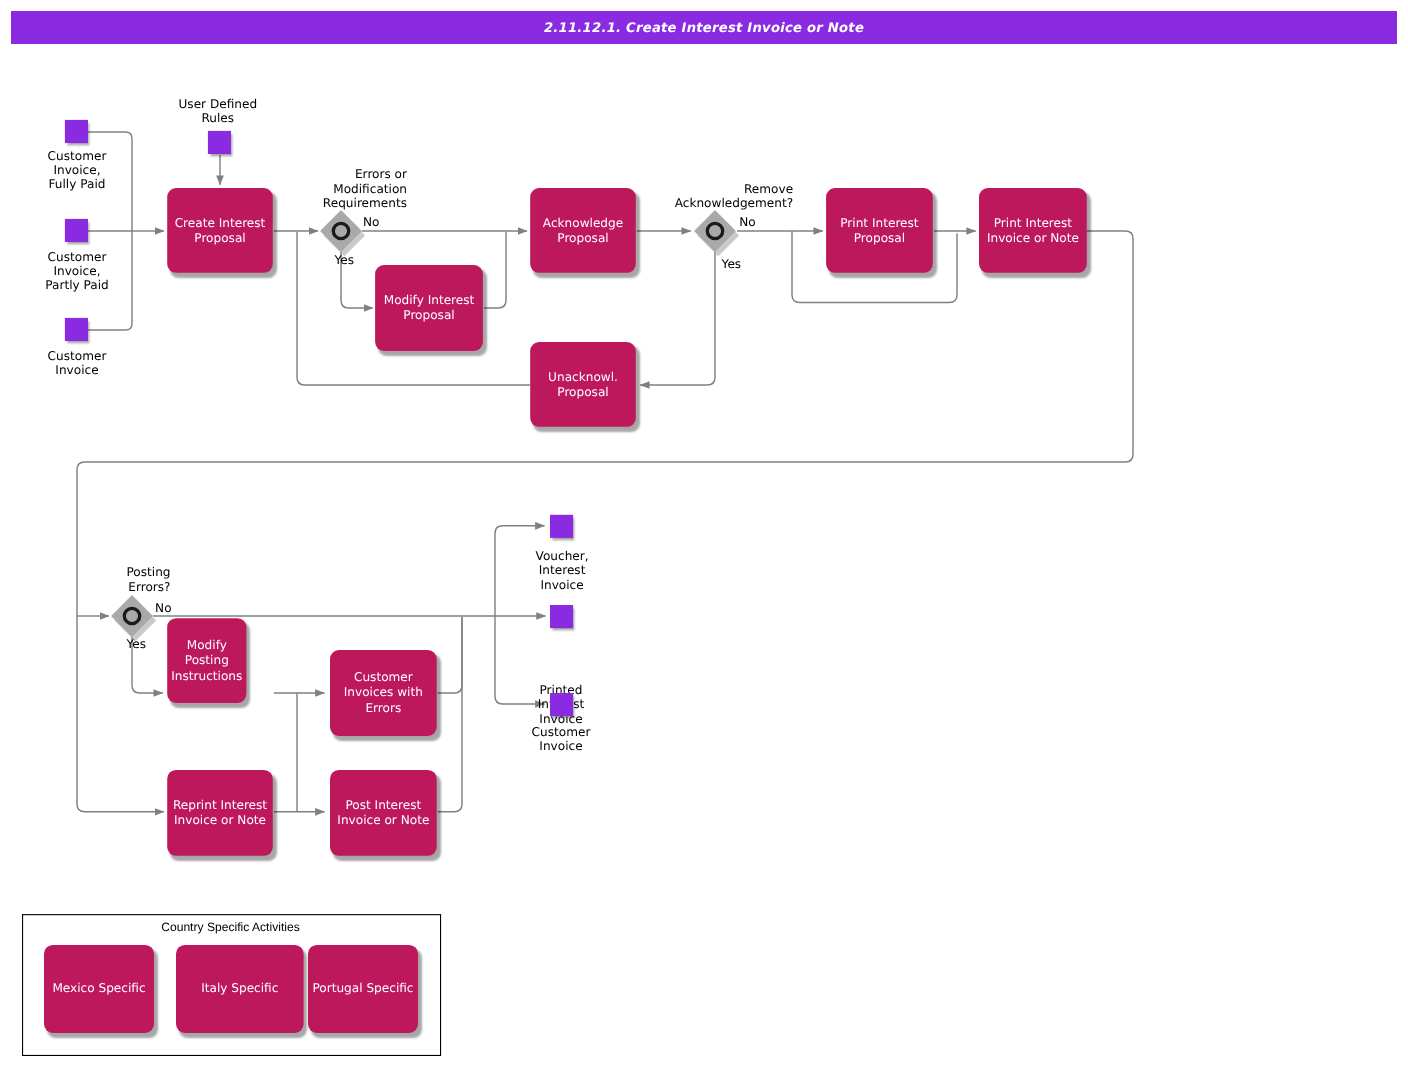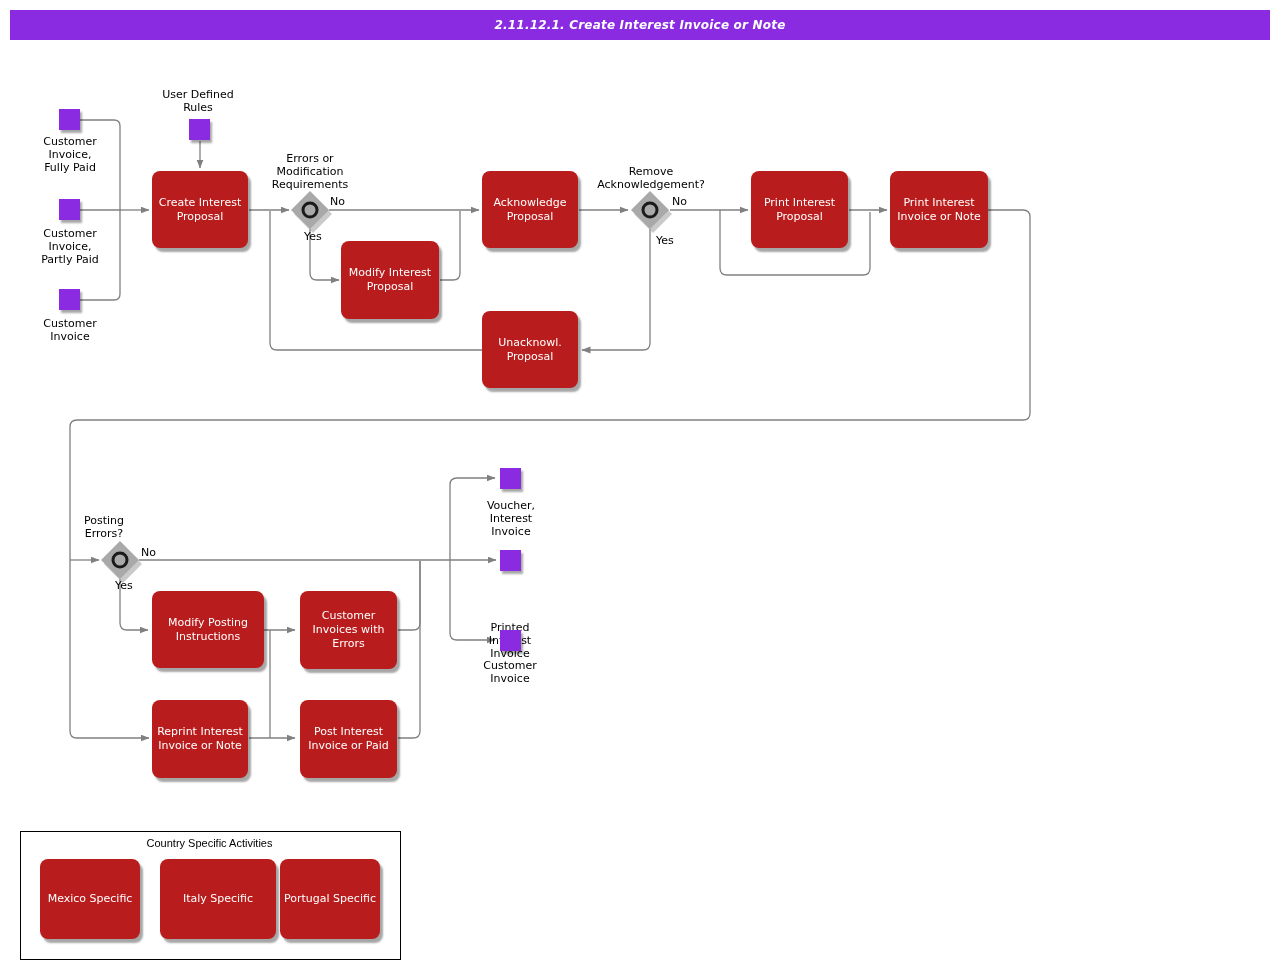--- a/index.html
+++ b/index.html
@@ -9,35 +9,35 @@
     overflow:hidden;
   }
   .abs{position:absolute;}
   .header-bar{
     left:10px;top:10px;width:1260px;height:30px;background:#8A2BE2;
     display:flex;align-items:center;justify-content:center;
   }
   .header-bar .title{color:#fff;font-weight:bold;font-size:12px;letter-spacing:.2px;font-style:italic;}
   svg.flow{left:0;top:0;width:1280px;height:970px;pointer-events:none;}
   .activity{
-    background:#b91c1c;border-radius:8px;color:#fff;
+    background:#be185d;border-radius:8px;color:#fff;
     display:flex;align-items:center;justify-content:center;text-align:center;
     white-space:pre-line;line-height:14px;
     box-shadow:3px 4px 2px rgba(0,0,0,0.35);
     cursor:pointer;
   }
   .event-square{
     width:21px;height:21px;background:#8A2BE2;
     box-shadow:2px 3px 2px rgba(0,0,0,0.35);
   }
   .node-label{
     white-space:pre-line;text-align:center;line-height:13px;width:90px;
   }
   .dec-label{
-    white-space:pre-line;text-align:center;line-height:13px;
+    white-space:pre-line;text-align:right;line-height:13px;
   }
   .branch-label{line-height:12px;}
   .country-box{
     left:20px;top:831px;width:379px;height:127px;border:1px solid #000;background:#fff;
   }
   .country-title{
     left:20px;top:837px;width:379px;text-align:center;font-family:"Liberation Sans",sans-serif;font-size:11px;
   }
 </style>
 </head>
@@ -133,34 +133,34 @@
 Modification
 Requirements</div>
 <div class="abs branch-label" style="left:330px;top:196px;">No</div>
 <div class="abs branch-label" style="left:304px;top:231px;">Yes</div>
 
 <div class="abs dec-label" style="left:581px;top:165px;width:140px;">Remove
 Acknowledgement?</div>
 <div class="abs branch-label" style="left:672px;top:196px;">No</div>
 <div class="abs branch-label" style="left:656px;top:235px;">Yes</div>
 
-<div class="abs dec-label" style="left:64px;top:514px;width:80px;">Posting
+<div class="abs dec-label" style="left:75px;top:514px;width:80px;">Posting
 Errors?</div>
 <div class="abs branch-label" style="left:141px;top:547px;">No</div>
 <div class="abs branch-label" style="left:115px;top:580px;">Yes</div>
 
-<div class="abs activity" style="left:152px;top:591px;width:112px;height:77px;">Modify Posting
+<div class="abs activity" style="left:152px;top:562px;width:72px;height:77px;">Modify Posting
 Instructions</div>
 <div class="abs activity" style="left:300px;top:591px;width:97px;height:78px;">Customer
 Invoices with
 Errors</div>
 <div class="abs activity" style="left:152px;top:700px;width:96px;height:78px;">Reprint Interest
 Invoice or Note</div>
 <div class="abs activity" style="left:300px;top:700px;width:97px;height:78px;">Post Interest
-Invoice or Paid</div>
+Invoice or Note</div>
 
 <div class="abs event-square" style="left:500px;top:468px;"></div>
 <div class="abs node-label" style="left:466px;top:499px;">Voucher,
 Interest
 Invoice</div>
 
 <div class="abs event-square" style="left:500px;top:550px;"></div>
 <div class="abs node-label" style="left:465px;top:605px;margin-top:16px;">Printed
 Interest
 Invoice</div>

